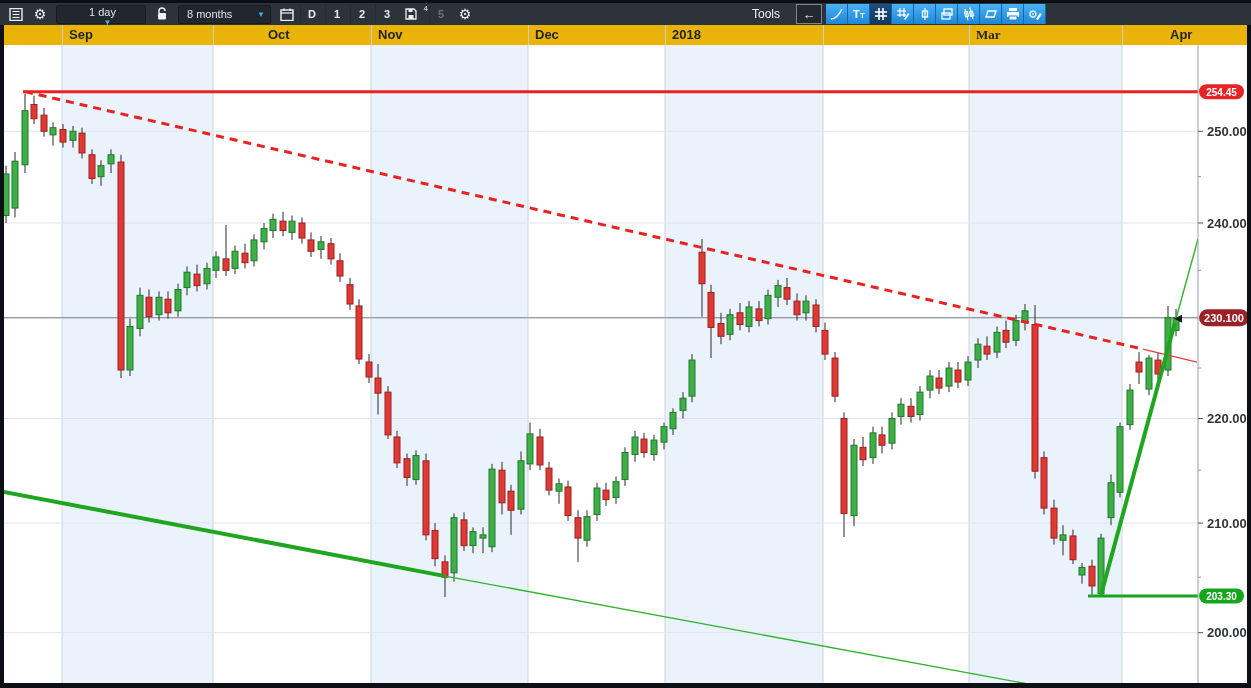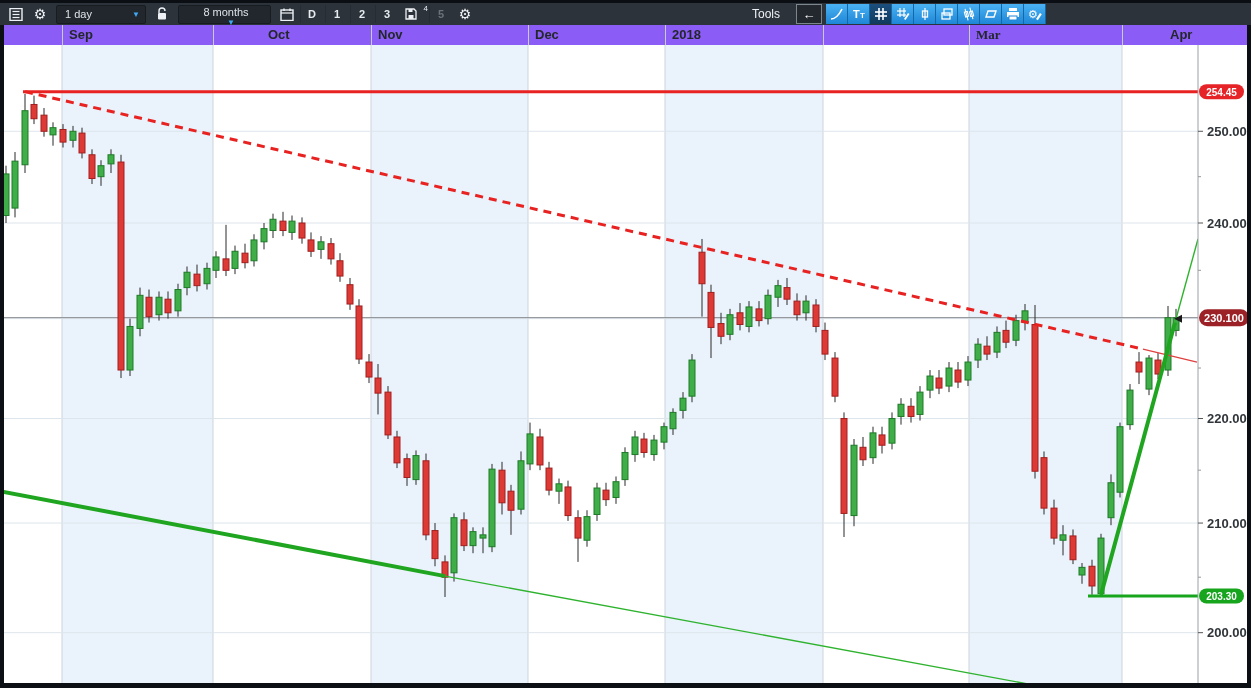--- a/index.html
+++ b/index.html
@@ -11,40 +11,40 @@
   #toolbar{position:absolute;left:0;top:3px;width:1251px;height:22px;background:#2d333a;
     display:flex;align-items:center;color:#e7ecf1;font-size:11px;}
   .tb-left{display:flex;align-items:center;gap:2px;padding-left:5px;}
   .icon-btn{width:22px;height:18px;display:flex;align-items:center;justify-content:center;cursor:pointer;color:#eef2f6;}
   .icon-btn svg{display:block;}
   .glyph{font-size:14px;line-height:1;}
   .dd{height:17px;background:#21272d;border:1px solid #171c21;border-radius:2px;display:flex;
     align-items:center;justify-content:space-between;padding:0 5px 0 8px;margin:0 3px;cursor:pointer;}
   .dd .dd-label{color:#dde3e9;font-size:11px;}
   .dd .chev{color:#3fa9f5;font-size:8px;margin-left:10px;}
-  .dd-interval{width:75px;}
-  .dd-range{width:78px;flex-direction:column;}
+  .dd-interval{width:75px;flex-direction:column;}
+  .dd-range{width:78px;}
   .txt-btn{min-width:16px;height:18px;display:flex;align-items:center;justify-content:center;
     padding:0 3px;color:#e7ecf1;font-size:11px;font-weight:bold;cursor:pointer;border-left:1px solid #262c33;}
   .txt-btn.disabled{color:#6b7278;}
   .save-wrap{position:relative;padding-right:5px;}
   .save-sup{position:absolute;top:-1px;right:-1px;font-size:8px;color:#e7ecf1;}
 
   .tb-right{position:absolute;left:752px;top:0;height:22px;display:flex;align-items:center;}
   .tools-label{color:#eef2f6;font-size:12px;margin-right:16px;}
   .back-btn{width:24px;height:18px;background:#23282e;border:1px solid #7d858d;display:flex;
     align-items:center;justify-content:center;color:#fff;font-size:13px;font-weight:bold;cursor:pointer;margin-right:4px;}
   .blue-strip{display:flex;height:20px;}
   .blue-btn{width:21px;height:20px;background:linear-gradient(#4ab2f3,#1e86d6);
     border-right:1px solid #1568a8;display:flex;align-items:center;justify-content:center;cursor:pointer;color:#fff;}
   .blue-btn.active{background:linear-gradient(#1c4f7e,#123a5e);}
   .blue-btn svg{display:block;}
 
   
-  #monthrow{position:absolute;left:4px;top:25px;width:1247px;height:20px;background:#8b5cf6;
+  #monthrow{position:absolute;left:4px;top:25px;width:1247px;height:20px;background:#eab308;
     border-bottom:1px solid #a8aeb5;}
   .month-sep{position:absolute;top:0;width:1px;height:20px;background:#c6ccd2;}
   .month-label{position:absolute;top:2px;font-size:13px;font-weight:bold;color:#23272b;}
 
   
   #chart-svg{position:absolute;left:4px;top:45px;}
   #leftstrip{position:absolute;left:0;top:25px;width:4px;height:663px;background:#0c1014;}
   #bottomstrip{position:absolute;left:0;top:683px;width:1251px;height:5px;background:#0c1014;}
   #rightstrip{position:absolute;left:1247px;top:25px;width:4px;height:658px;background:#0c1014;}
   text{font-family:"Liberation Sans",sans-serif;}

